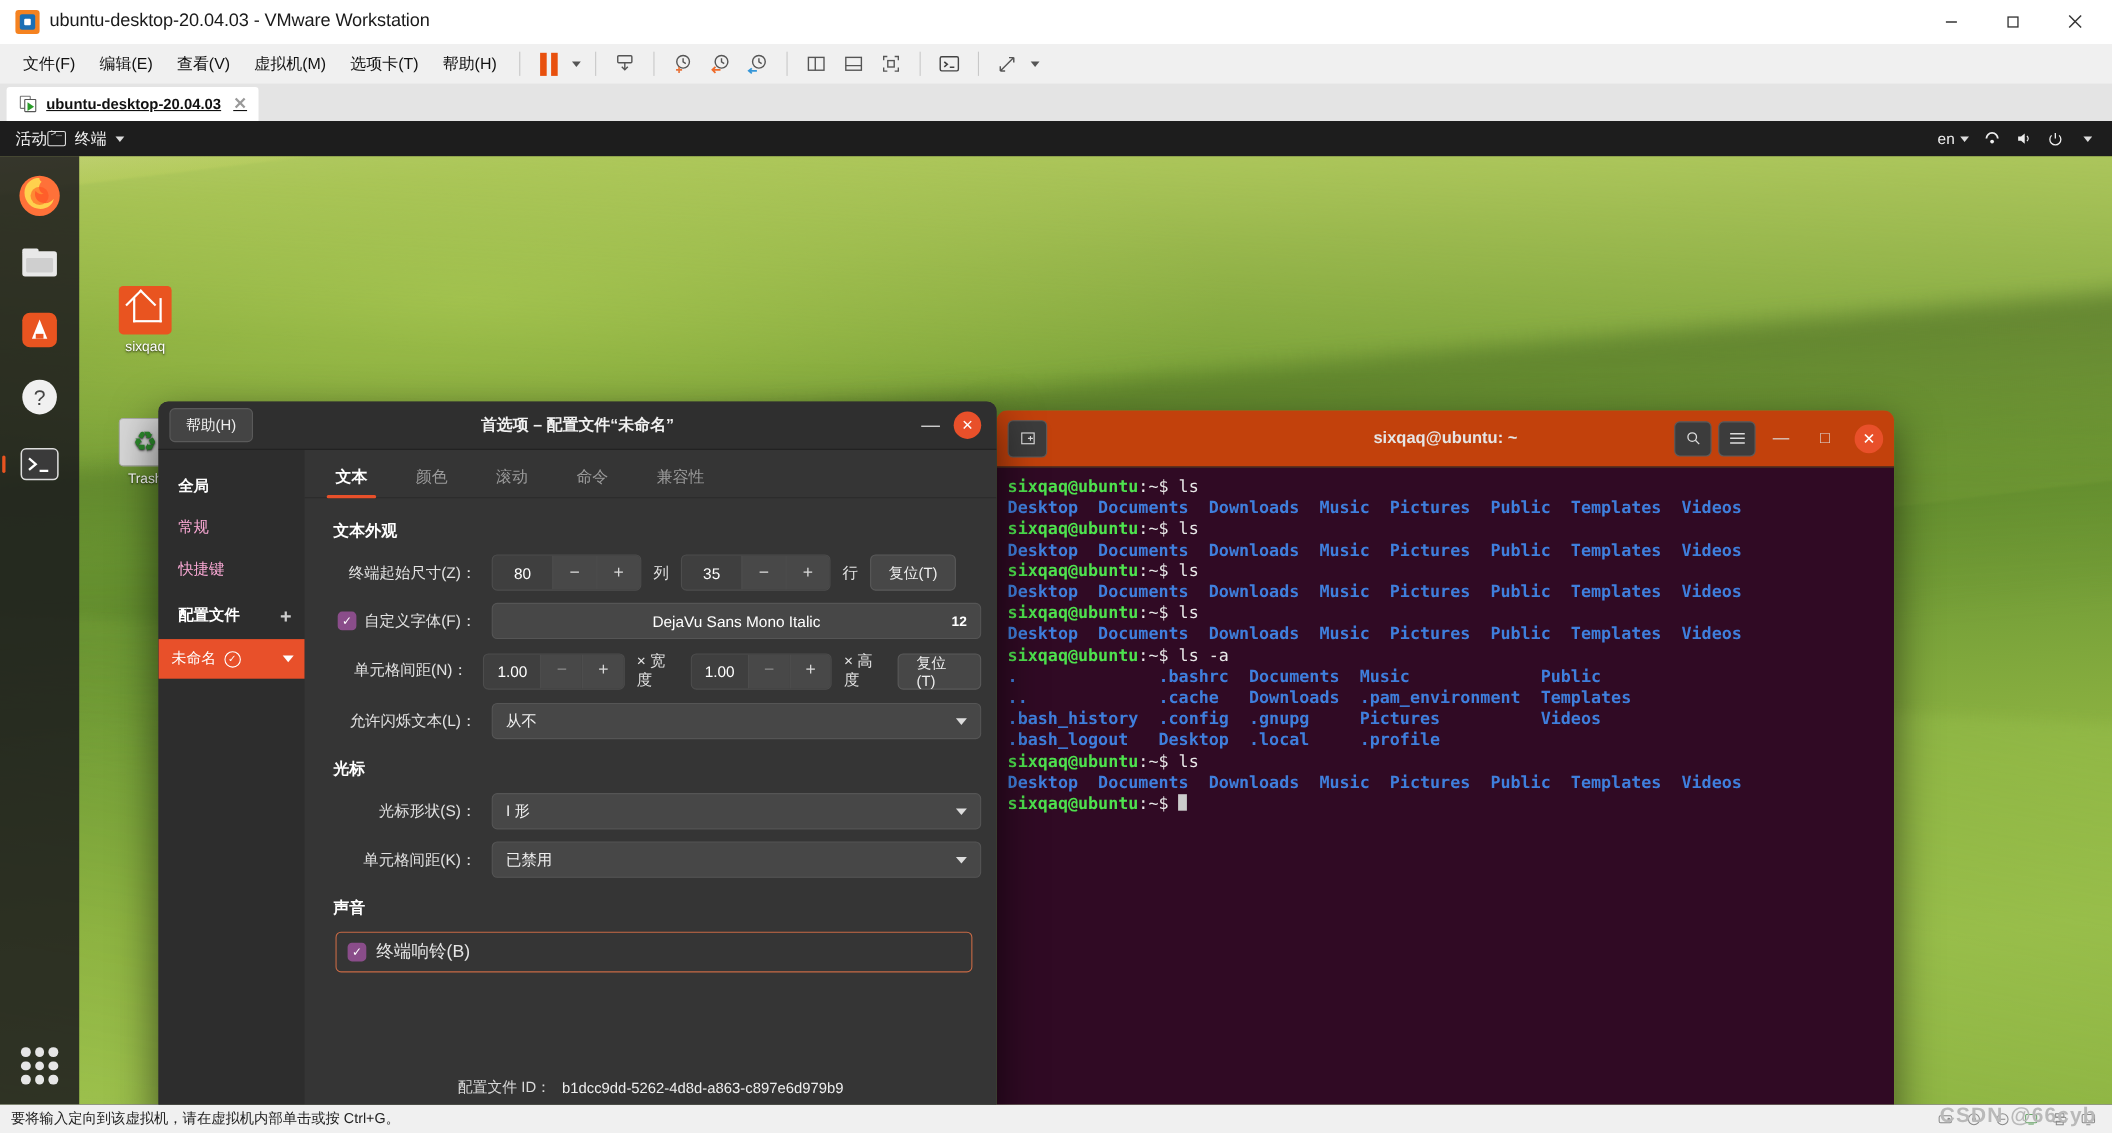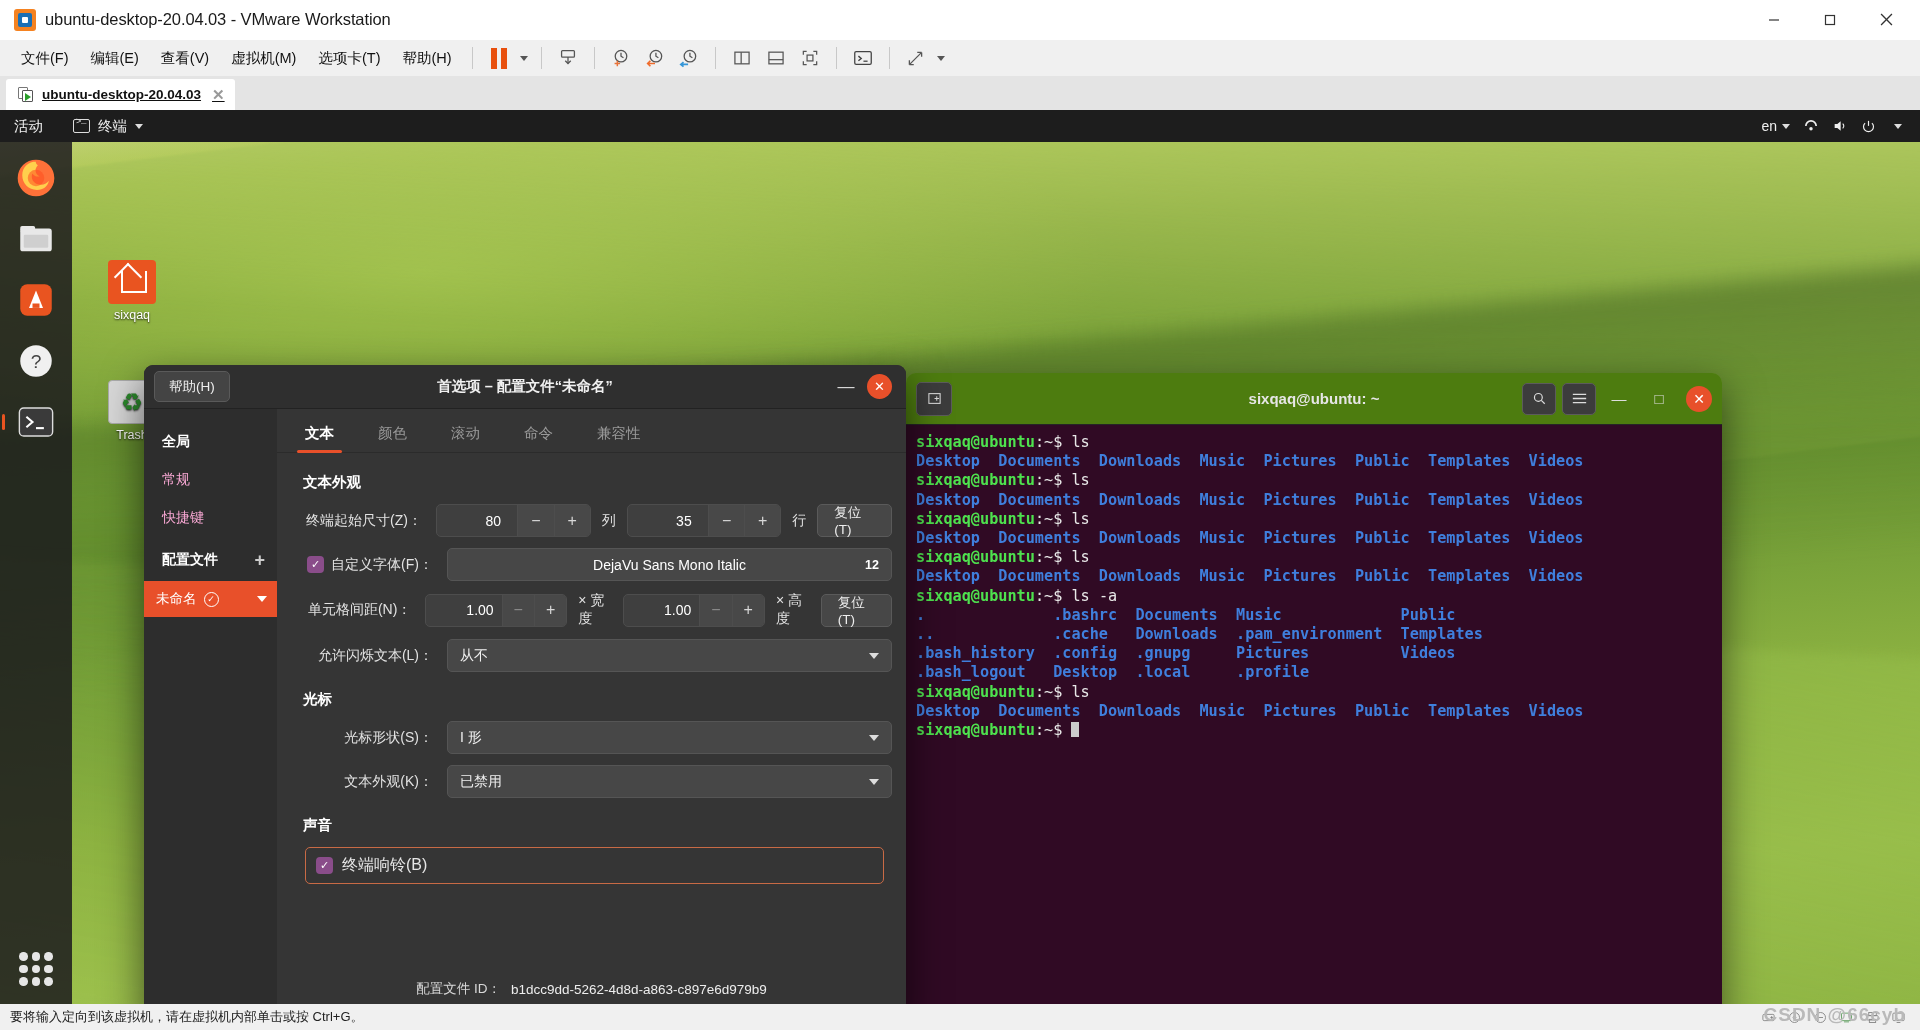--- a/index.html
+++ b/index.html
@@ -83,21 +83,21 @@
     background:linear-gradient(182deg, rgba(60,92,28,.55) 0%, rgba(100,140,48,.25) 45%, rgba(0,0,0,0) 100%);
     transform:rotate(-5deg); filter:blur(10px);
   }
   .wb2 { position:absolute; left:-5%; top:56%; width:115%; height:50%;
          background:linear-gradient(188deg, rgba(150,190,75,.55), rgba(120,165,55,.15) 60%, rgba(0,0,0,0));
          transform:rotate(3deg); filter:blur(6px); }
 
   
   .gnome-top { position:absolute; left:0; right:0; top:0; height:32px; background:#1d1d1d;
                display:flex; align-items:center; padding:0 14px; color:#f0f0f0; font-size:14.5px; z-index:30; }
-  .gt-left { display:flex; align-items:center; gap:30px; }
+  .gt-left { display:flex; align-items:center; }
   .gt-act { cursor:default; }
   .gt-app { display:flex; align-items:center; gap:8px; cursor:default; }
   .gt-termicon { width:17px; height:14px; border:1.6px solid #ddd; border-radius:2px; position:relative; }
   .gt-termicon::before { content:">"; position:absolute; left:2px; top:-3px; font-size:9px; color:#ddd; font-family:"Liberation Mono",monospace; }
   .gt-termicon::after { content:"_"; position:absolute; left:7px; top:-4px; font-size:9px; color:#ddd; font-family:"Liberation Mono",monospace; }
   .gt-caret { width:0;height:0;border-left:4px solid transparent;border-right:4px solid transparent;border-top:5px solid #ddd; }
   .gt-clock { position:absolute; left:0; right:0; text-align:center; font-size:14.5px; pointer-events:none; }
   .gt-right { margin-left:auto; display:flex; align-items:center; gap:12px; z-index:2; }
   .gt-lang { display:flex; align-items:center; gap:5px; font-size:14px; }
   .gt-ico { width:17px; height:17px; display:flex; align-items:center; justify-content:center; }
@@ -122,21 +122,21 @@
                      border:2.4px solid #fff; border-top:none; }
   .home-box::before { content:""; position:absolute; left:10px; top:7px; width:18px; height:18px;
                       border-top:2.4px solid #fff; border-left:2.4px solid #fff; transform:rotate(45deg); }
   .trash-box { background:#d8d8d8; border:1px solid #aaa; }
   .trash-box::after { content:"♻"; position:absolute; inset:0; display:flex; align-items:center;
                       justify-content:center; font-size:25px; color:#2b8a2b; }
 
   
   .term-win { position:absolute; left:906px; top:263px; width:816px; height:716px;
               border-radius:10px 10px 8px 8px; box-shadow:0 14px 40px rgba(0,0,0,.55); overflow:hidden; z-index:12; }
-  .term-head { height:52px; background:#4d7c0f; display:flex; align-items:center; padding:0 10px;
+  .term-head { height:52px; background:#c2410c; display:flex; align-items:center; padding:0 10px;
                border-bottom:1px solid #252525; }
   .th-btn { width:36px; height:34px; border-radius:5px; border:1px solid #5c5c5c; background:#3c3c3c;
             display:flex; align-items:center; justify-content:center; color:#ddd; font-size:14px; }
   .th-title { position:absolute; left:0; right:0; text-align:center; color:#e6e6e6; font-size:15px; font-weight:bold;
               pointer-events:none; }
   .th-right { margin-left:auto; display:flex; align-items:center; gap:6px; z-index:2; }
   .th-ico { width:34px; height:32px; border-radius:5px; display:flex; align-items:center; justify-content:center;
             color:#ddd; font-size:15px; }
   .th-ico.hl { border:1px solid #5c5c5c; background:#3c3c3c; }
   .th-close { background:#e8502a; color:#fff; border-radius:50%; width:26px; height:26px; display:flex;
@@ -184,21 +184,21 @@
   .pt { padding:0 14px 9px; font-size:14.5px; color:#9a9a9a; position:relative; cursor:default; }
   .pt.on { color:#fff; font-weight:bold; }
   .pt.on::after { content:""; position:absolute; left:6px; right:6px; bottom:-1px; height:3px; background:#e8502a; border-radius:2px; }
 
   .pref-content { flex:1; padding:16px 14px 0 18px; overflow:hidden; }
   .grp-title { font-size:14.5px; font-weight:bold; color:#fff; margin:4px 0 12px 8px; }
   .row { display:flex; align-items:center; margin-bottom:11px; }
   .row .lbl { width:152px; text-align:right; font-size:14px; color:#e2e2e2; padding-right:14px; }
   .spin { height:33px; background:#3f3f3f; border:1px solid #4d4d4d; border-radius:5px; display:flex;
           align-items:stretch; overflow:hidden; }
-  .spin .val { width:54px; display:flex; align-items:center; justify-content:center; font-size:14px; color:#fff;margin-left:32px; }
+  .spin .val { width:54px; display:flex; align-items:center; justify-content:center; font-size:14px; color:#fff; }
   .spin .btn { width:40px; display:flex; align-items:center; justify-content:center; font-size:16px;
                color:#d8d8d8; border-left:1px solid #4d4d4d; background:#484848; }
   .spin .btn.dim { color:#8b8b8b; }
   .unit { font-size:14px; color:#e2e2e2; padding:0 11px; }
   .btn-reset { height:33px; padding:0 16px; border-radius:5px; border:1px solid #5a5a5a; background:#474747;
                color:#eee; font-size:13.5px; display:flex; align-items:center; }
   .cbx { width:17px; height:17px; border-radius:4px; background:#8a4d8a; display:flex; align-items:center;
          justify-content:center; color:#fff; font-size:11px; margin-right:7px; }
   .lblcb { width:152px; display:flex; align-items:center; justify-content:flex-end; padding-right:14px;
            font-size:14px; color:#e2e2e2; }
@@ -592,21 +592,21 @@
 
               <div class="row">
                 <div class="lbl">光标形状(S)：</div>
                 <div class="combo">
                   <span>I 形</span>
                   <span class="cv"></span>
                 </div>
               </div>
 
               <div class="row">
-                <div class="lbl">文本外观(K)：</div>
+                <div class="lbl">单元格间距(K)：</div>
                 <div class="combo">
                   <span>已禁用</span>
                   <span class="cv"></span>
                 </div>
               </div>
 
               <div class="grp-title" style="margin-top:18px;">声音</div>
 
               <div class="sound-row">
                 <span class="cbx">✓</span>

